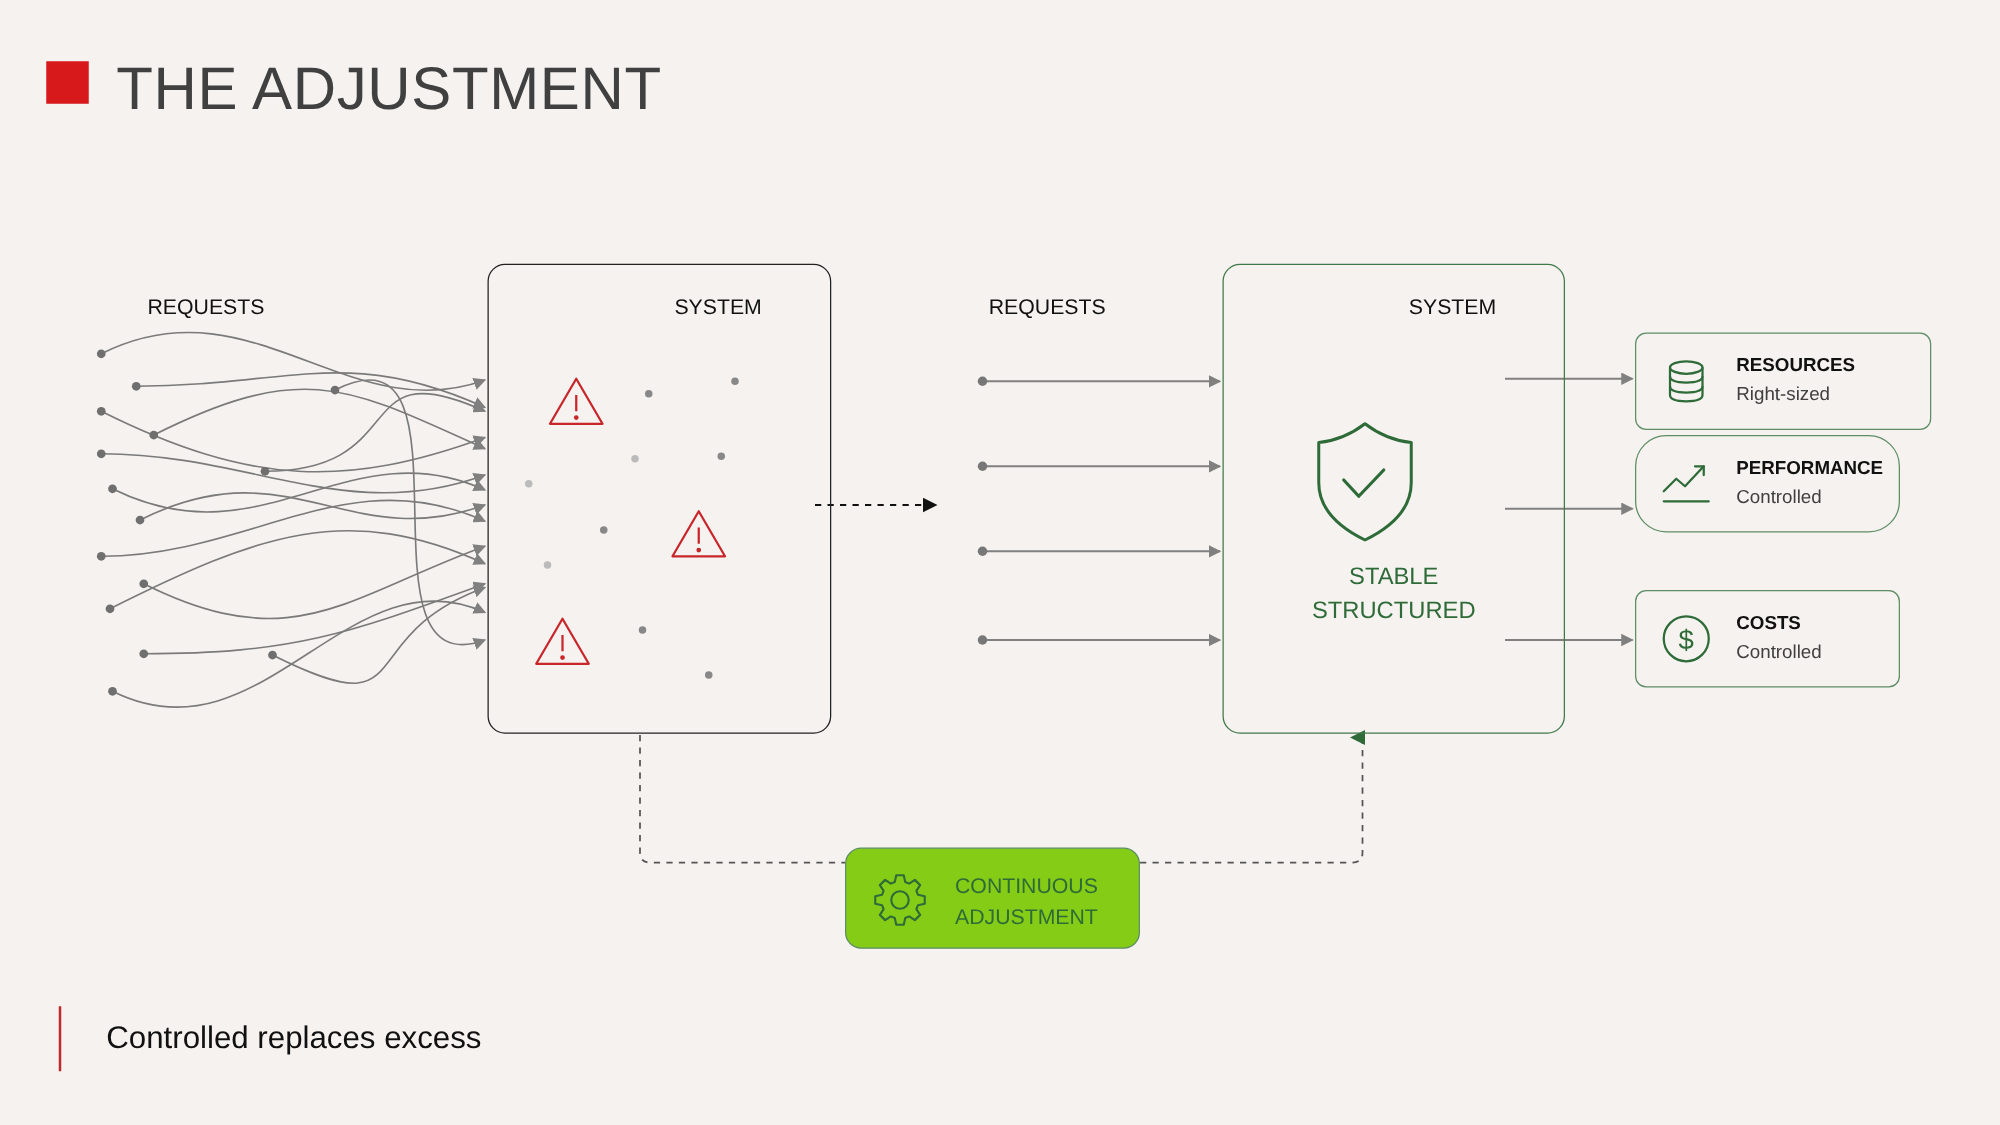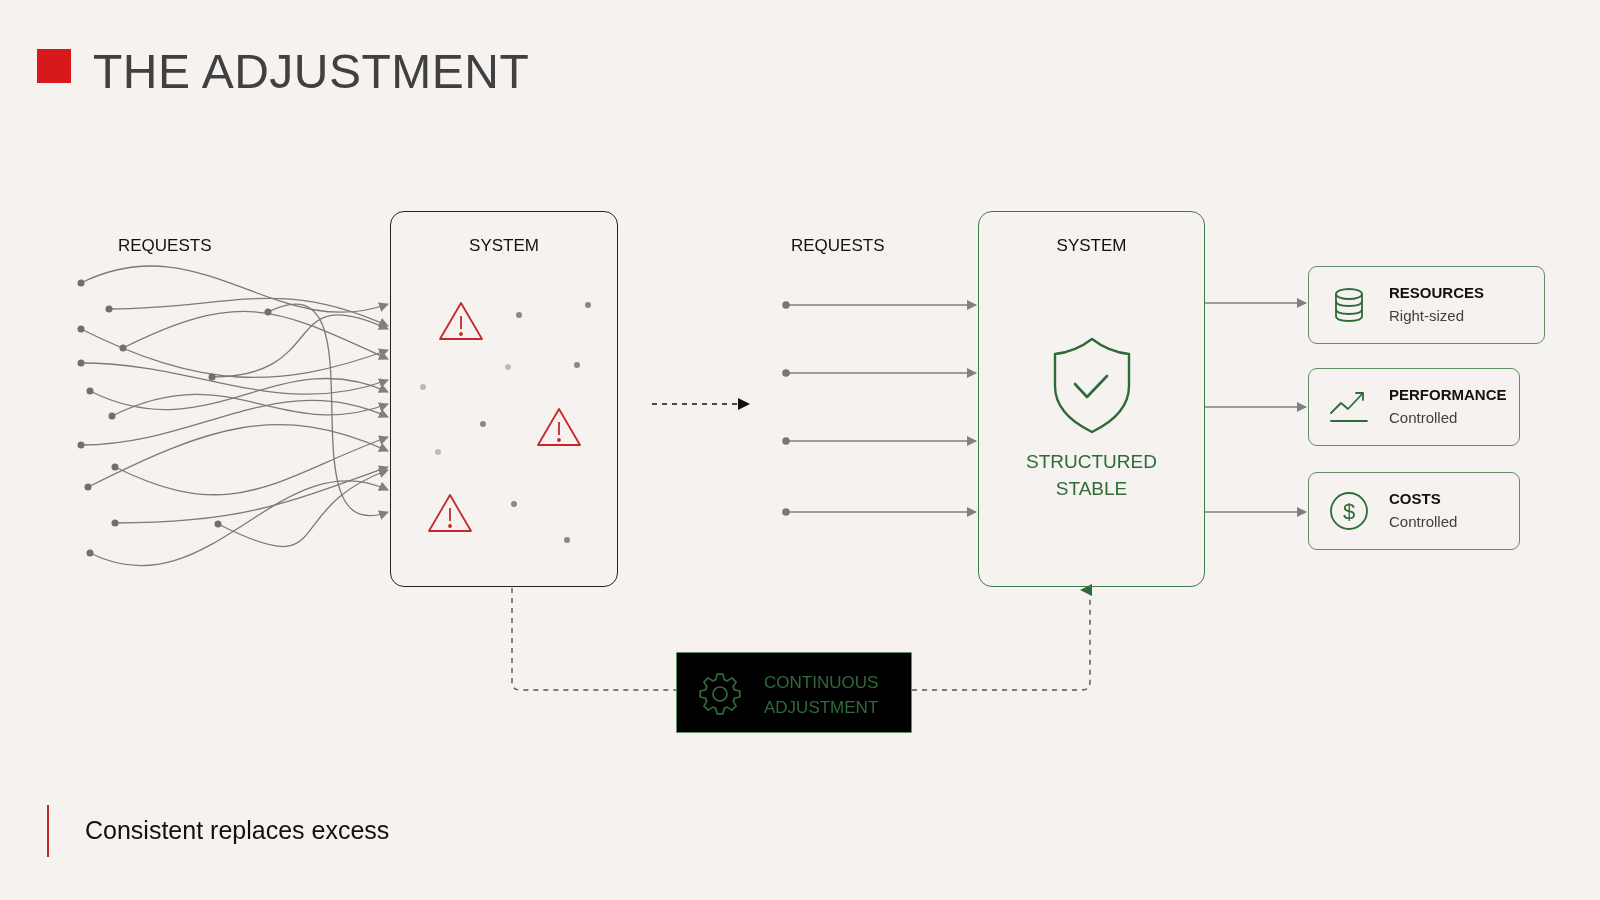--- a/index.html
+++ b/index.html
@@ -1,30 +1,30 @@
 <!DOCTYPE html>
 <html><head>
 <meta charset="utf-8">
 <style>
   html, body { margin:0; padding:0; }
   body { width:1600px; height:900px; background:#f5f2ef; position:relative; overflow:hidden; font-family:"Liberation Sans", sans-serif; color:#111; }
   .abs { position:absolute; }
   .title-sq { left:37px; top:49px; width:34px; height:34px; background:#d7191c; }
   .title { left:93px; top:44px; font-size:48px; font-weight:normal; letter-spacing:0.5px; color:#404040; }
   .label { font-size:17px; color:#111;text-align:center; }
-  .sysbox { border-radius:14px; background:transparent; }
+  .sysbox { border-radius:14px; background:transparent;padding-left:47px; }
   .sys1 { left:390px; top:211px; width:226px; height:374px; border:1.6px solid #222; }
   .sys2 { left:978px; top:211px; width:225px; height:374px; border:1.6px solid #3f7a4a; }
   .sys-title { width:100%; text-align:center; top:24px; font-size:17px; }
   .stable { left:0; width:100%; text-align:center; top:236px; font-size:19px; color:#2e6b38; line-height:27px; }
   .outbox { left:1308px; width:210px; height:76px; border:1.6px solid #5e8d66; border-radius:9px; }
   .outbox .icon { left:20px; top:18px; width:40px; height:40px; }
   .outbox .t1 { left:80px; top:17px; font-size:15px; font-weight:600; color:#111; }
   .outbox .t2 { left:80px; top:40px; font-size:15px; color:#404040; }
-  .adjbox { left:676px; top:652px; width:234px; height:79px; border:1.6px solid #5e8d66; border-radius:1px; background:#000000; }
+  .adjbox { left:676px; top:678px; width:234px; height:79px; border:1.6px solid #5e8d66; border-radius:13px; background:#84cc16; }
   .adjtxt { left:87px; top:17px; font-size:17px; color:#2e6b38; line-height:25px; }
   .footer-bar { left:47px; top:805px; width:2px; height:52px; background:#c0292c; }
   .footer { left:85px; top:816px; font-size:25px; color:#111; }
   svg.layer { position:absolute; left:0; top:0; }
 </style>
 </head>
 <body>
 
 <div class="abs title-sq"></div>
 <div class="abs title">THE ADJUSTMENT</div>
@@ -128,36 +128,36 @@
   </svg>
 </div>
 
 <div class="abs sysbox sys2">
   <div class="abs sys-title">SYSTEM</div>
   <svg class="abs" style="left:70px;top:124px" width="86" height="100">
     <path d="M43,3 Q60,16 80,18 L80,50 Q80,78 43,96 Q6,78 6,50 L6,18 Q26,16 43,3 Z" fill="none" stroke="#2e6b38" stroke-width="2.4" stroke-linejoin="round"></path>
     <path d="M26,48 L38,61 L58,40" fill="none" stroke="#2e6b38" stroke-width="2.6" stroke-linecap="round" stroke-linejoin="round"></path>
   </svg>
   <div class="abs stable">
+    <div>STABLE</div>
     <div>STRUCTURED</div>
-    <div>STABLE</div>
   </div>
 </div>
 
 <div class="abs outbox" style="top:266px;padding-left:25px;">
   <svg class="abs icon" viewBox="0 0 40 40" fill="none" stroke="#2e6b38" stroke-width="1.8">
     <ellipse cx="20" cy="9" rx="13" ry="5"></ellipse>
     <path d="M7,9 L7,31 Q7,36 20,36 Q33,36 33,31 L33,9"></path>
     <path d="M7,16 Q7,21 20,21 Q33,21 33,16"></path>
     <path d="M7,24 Q7,29 20,29 Q33,29 33,24"></path>
   </svg>
   <div class="abs t1">RESOURCES</div>
   <div class="abs t2">Right-sized</div>
 </div>
-<div class="abs outbox" style="top:368px;">
+<div class="abs outbox" style="top:348px;border-radius:25px;">
   <svg class="abs icon" viewBox="0 0 40 40" fill="none" stroke="#2e6b38" stroke-width="1.8" stroke-linecap="round" stroke-linejoin="round">
     <path d="M2,26 L12,16 L19,22 L34,6"></path>
     <path d="M27,6 L34,6 L34,13"></path>
     <line x1="2" y1="34" x2="38" y2="34"></line>
   </svg>
   <div class="abs t1">PERFORMANCE</div>
   <div class="abs t2">Controlled</div>
 </div>
 <div class="abs outbox" style="top:472px;">
   <svg class="abs icon" viewBox="0 0 40 40">
@@ -173,13 +173,13 @@
     <path id="gearpath" d="M37.4,18.8 L42.8,20.0 L42.8,26.0 L37.4,27.2 L36.1,30.3 L39.1,34.9 L34.9,39.1 L30.3,36.1 L27.2,37.4 L26.0,42.8 L20.0,42.8 L18.8,37.4 L15.7,36.1 L11.1,39.1 L6.9,34.9 L9.9,30.3 L8.6,27.2 L3.2,26.0 L3.2,20.0 L8.6,18.8 L9.9,15.7 L6.9,11.1 L11.1,6.9 L15.7,9.9 L18.8,8.6 L20.0,3.2 L26.0,3.2 L27.2,8.6 L30.3,9.9 L34.9,6.9 L39.1,11.1 L36.1,15.7 Z"></path>
     <circle cx="23" cy="23" r="7"></circle>
   </svg>
   <div class="abs adjtxt">
     <div>CONTINUOUS</div>
     <div>ADJUSTMENT</div>
   </div>
 </div>
 
 <div class="abs footer-bar"></div>
-<div class="abs footer">Consistent replaces excess</div>
+<div class="abs footer">Controlled replaces excess</div>
 
 </body></html>

